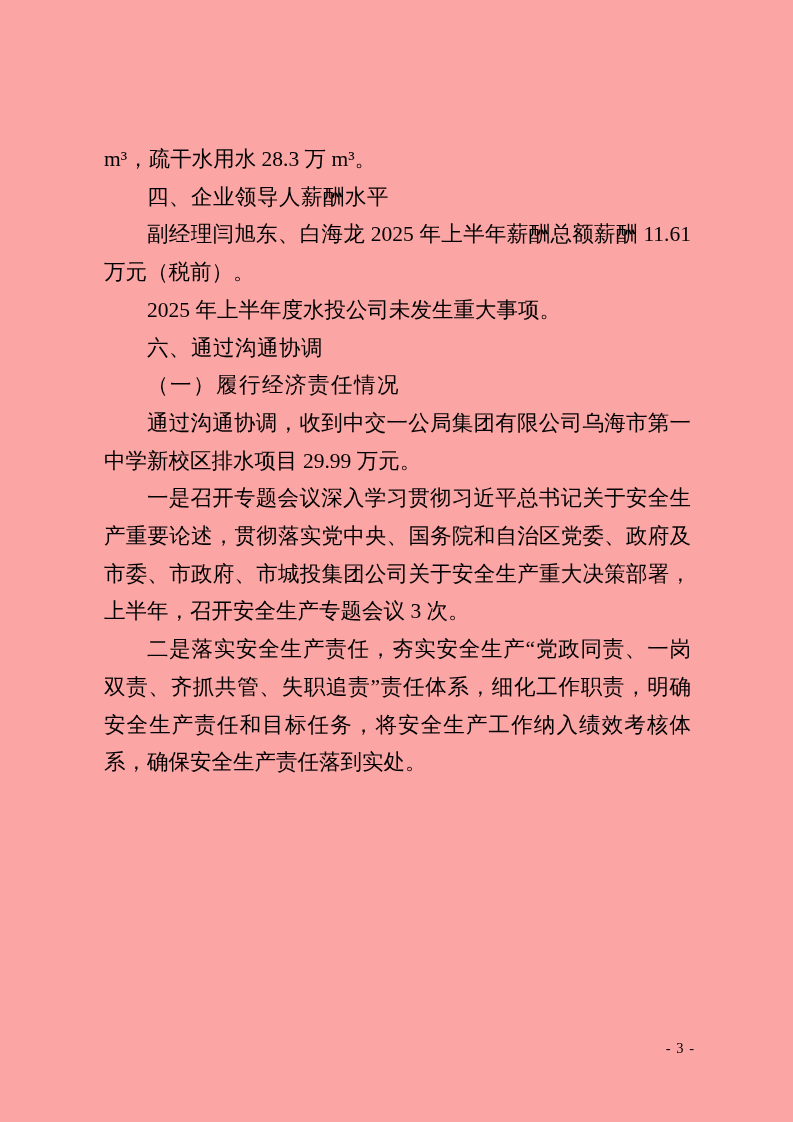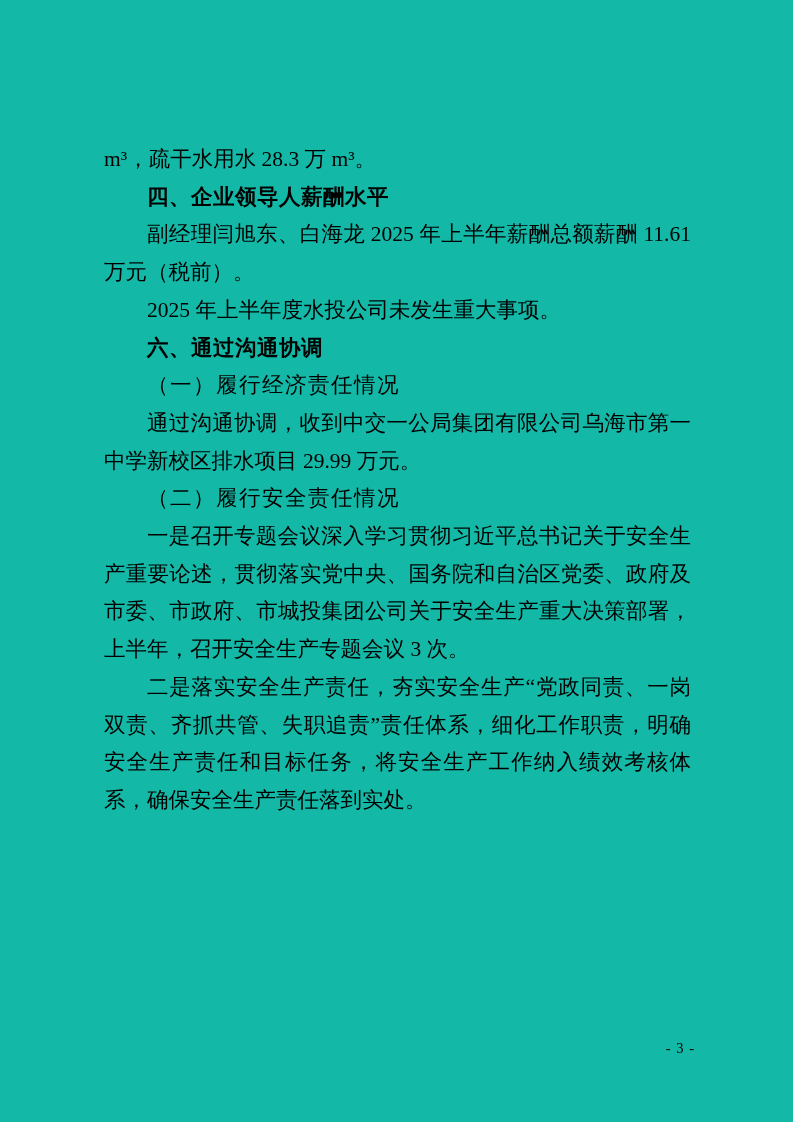--- a/index.html
+++ b/index.html
@@ -4,21 +4,21 @@
 <style>
   html, body {
     margin: 0;
     padding: 0;
     background: #ffffff;
   }
   .page {
     position: relative;
     width: 793px;
     height: 1122px;
-    background: #14b8a6;
+    background: #fca5a5;
     overflow: hidden;
     color: #000000;
     font-family: "Liberation Serif", "DejaVu Serif", serif;
   }
   .content {
     position: absolute;
     left: 104px;
     top: 141px;
     width: 587px;
     font-size: 21.5px;
@@ -27,21 +27,21 @@
   }
   .content p {
     margin: 0;
     padding: 0;
   }
   .indent {
     text-indent: 2em;
   }
   .heading {
     font-family: "Liberation Sans", "DejaVu Sans", sans-serif;
-    font-weight: 700;
+    font-weight: 400;
     text-indent: 2em;
     letter-spacing: 0.5px;
   }
   .subheading {
     text-indent: 2em;
     letter-spacing: 1.5px;
   }
   .page-number {
     position: absolute;
     top: 1039px;
@@ -57,19 +57,18 @@
 
 <div class="page">
   <div class="content">
     <p>m³，疏干水用水 28.3 万 m³。</p>
     <p class="heading">四、企业领导人薪酬水平</p>
     <p class="indent">副经理闫旭东、白海龙 2025 年上半年薪酬总额薪酬 11.61 万元（税前）。</p>
     <p class="indent">2025 年上半年度水投公司未发生重大事项。</p>
     <p class="heading">六、通过沟通协调</p>
     <p class="subheading">（一）履行经济责任情况</p>
     <p class="indent">通过沟通协调，收到中交一公局集团有限公司乌海市第一中学新校区排水项目 29.99 万元。</p>
-    <p class="subheading">（二）履行安全责任情况</p>
     <p class="indent">一是召开专题会议深入学习贯彻习近平总书记关于安全生产重要论述，贯彻落实党中央、国务院和自治区党委、政府及市委、市政府、市城投集团公司关于安全生产重大决策部署，上半年，召开安全生产专题会议 3 次。</p>
     <p class="indent">二是落实安全生产责任，夯实安全生产“党政同责、一岗双责、齐抓共管、失职追责”责任体系，细化工作职责，明确安全生产责任和目标任务，将安全生产工作纳入绩效考核体系，确保安全生产责任落到实处。</p>
   </div>
 
   <div class="page-number">- 3 -</div>
 </div>
 
 </body></html>

